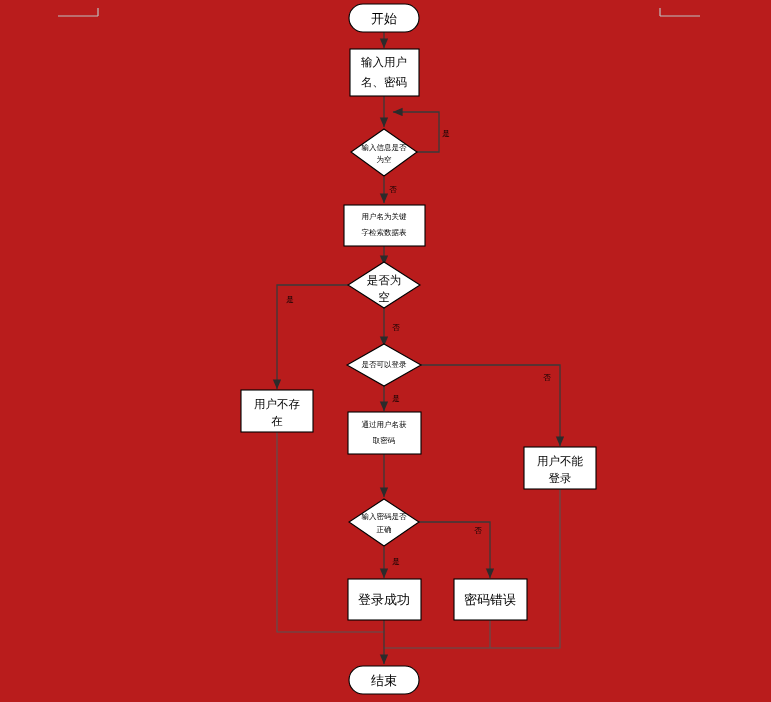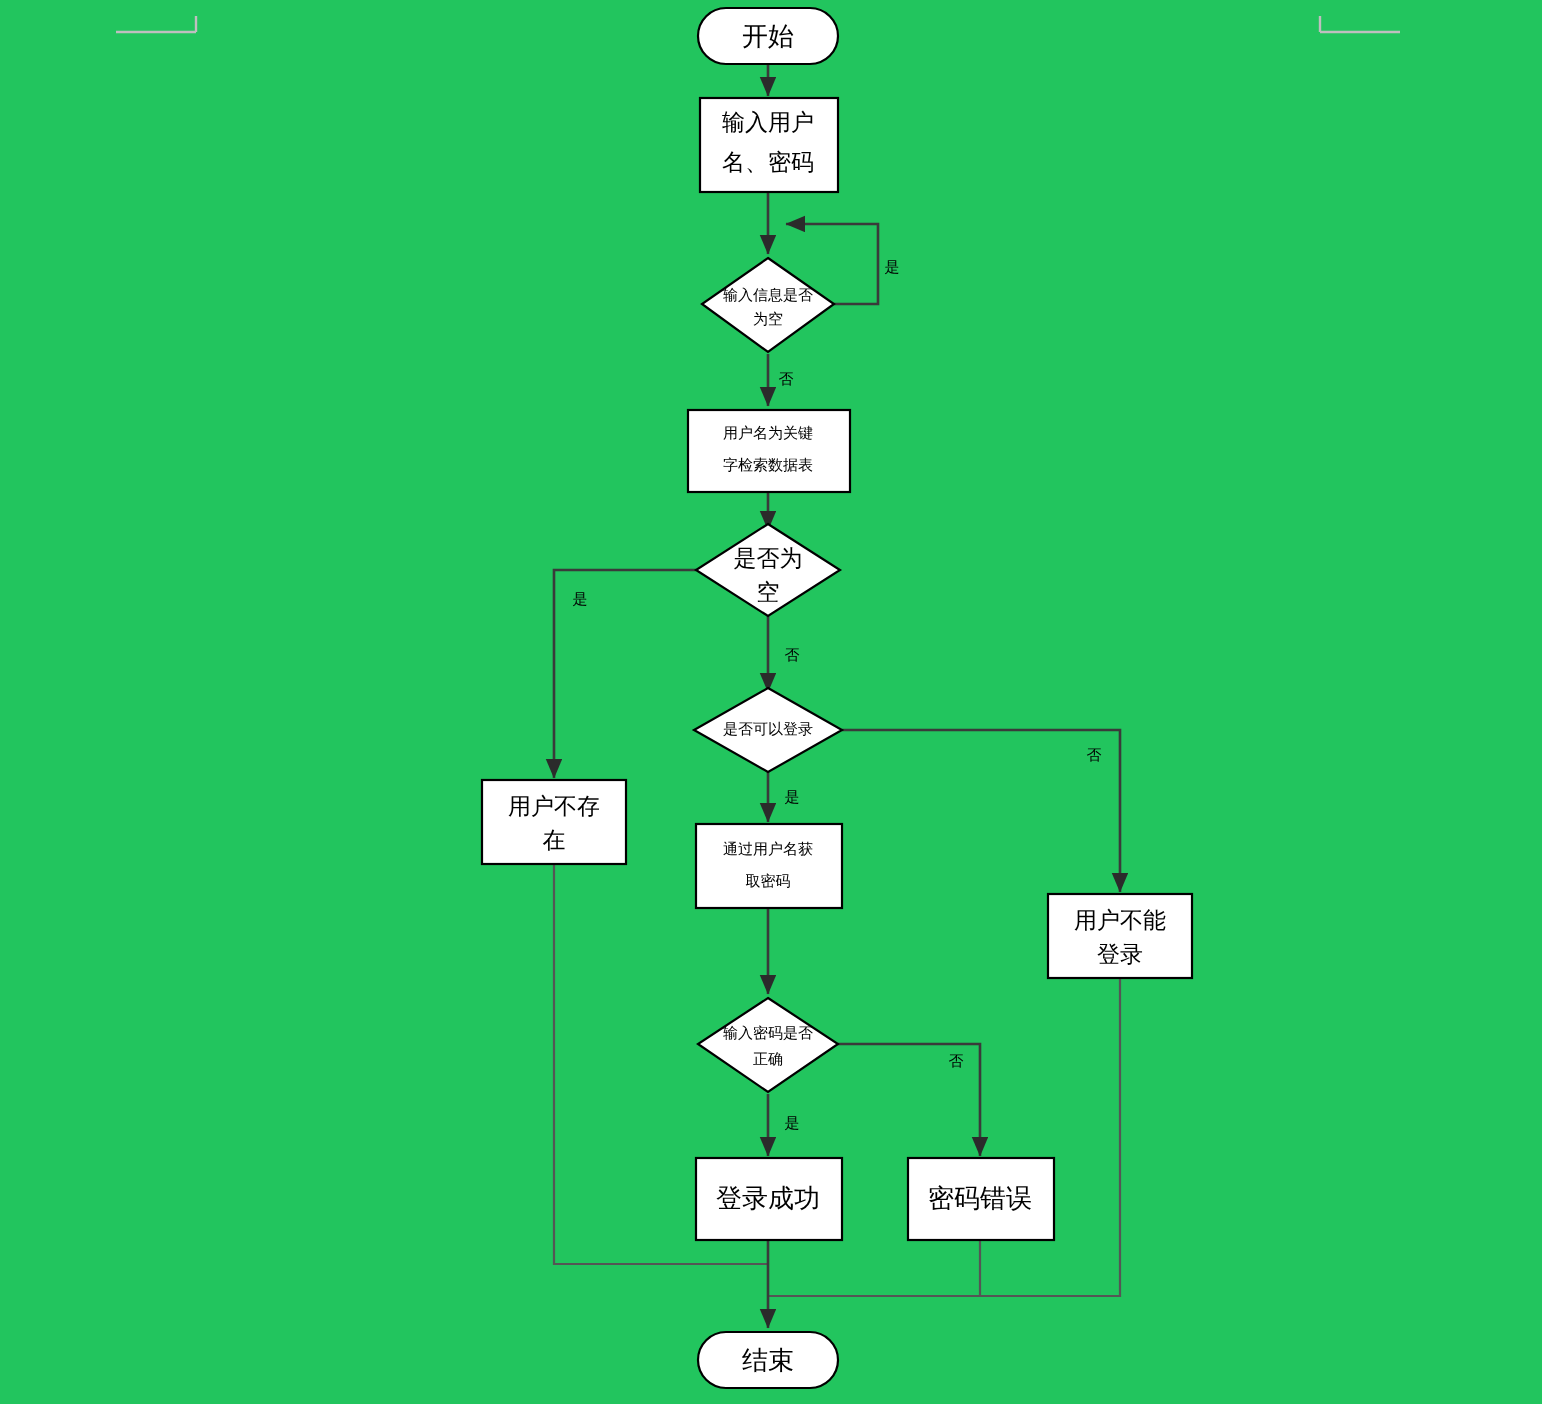--- a/index.html
+++ b/index.html
@@ -12,21 +12,21 @@
     height: 702px;
     font-family: "DejaVu Sans", "Liberation Sans", sans-serif;
     overflow: hidden;
     position: relative;
   }
   #page {
     position: absolute;
     left: 0; top: 0;
     width: 771px;
     height: 702px;
-    background: #22c55e;
+    background: #b91c1c;
   }
   svg.flow {
     position: absolute;
     left: 0; top: 0;
     width: 771px;
     height: 702px;
   }
   .node-box {
     fill: #ffffff;
     stroke: #000000;

